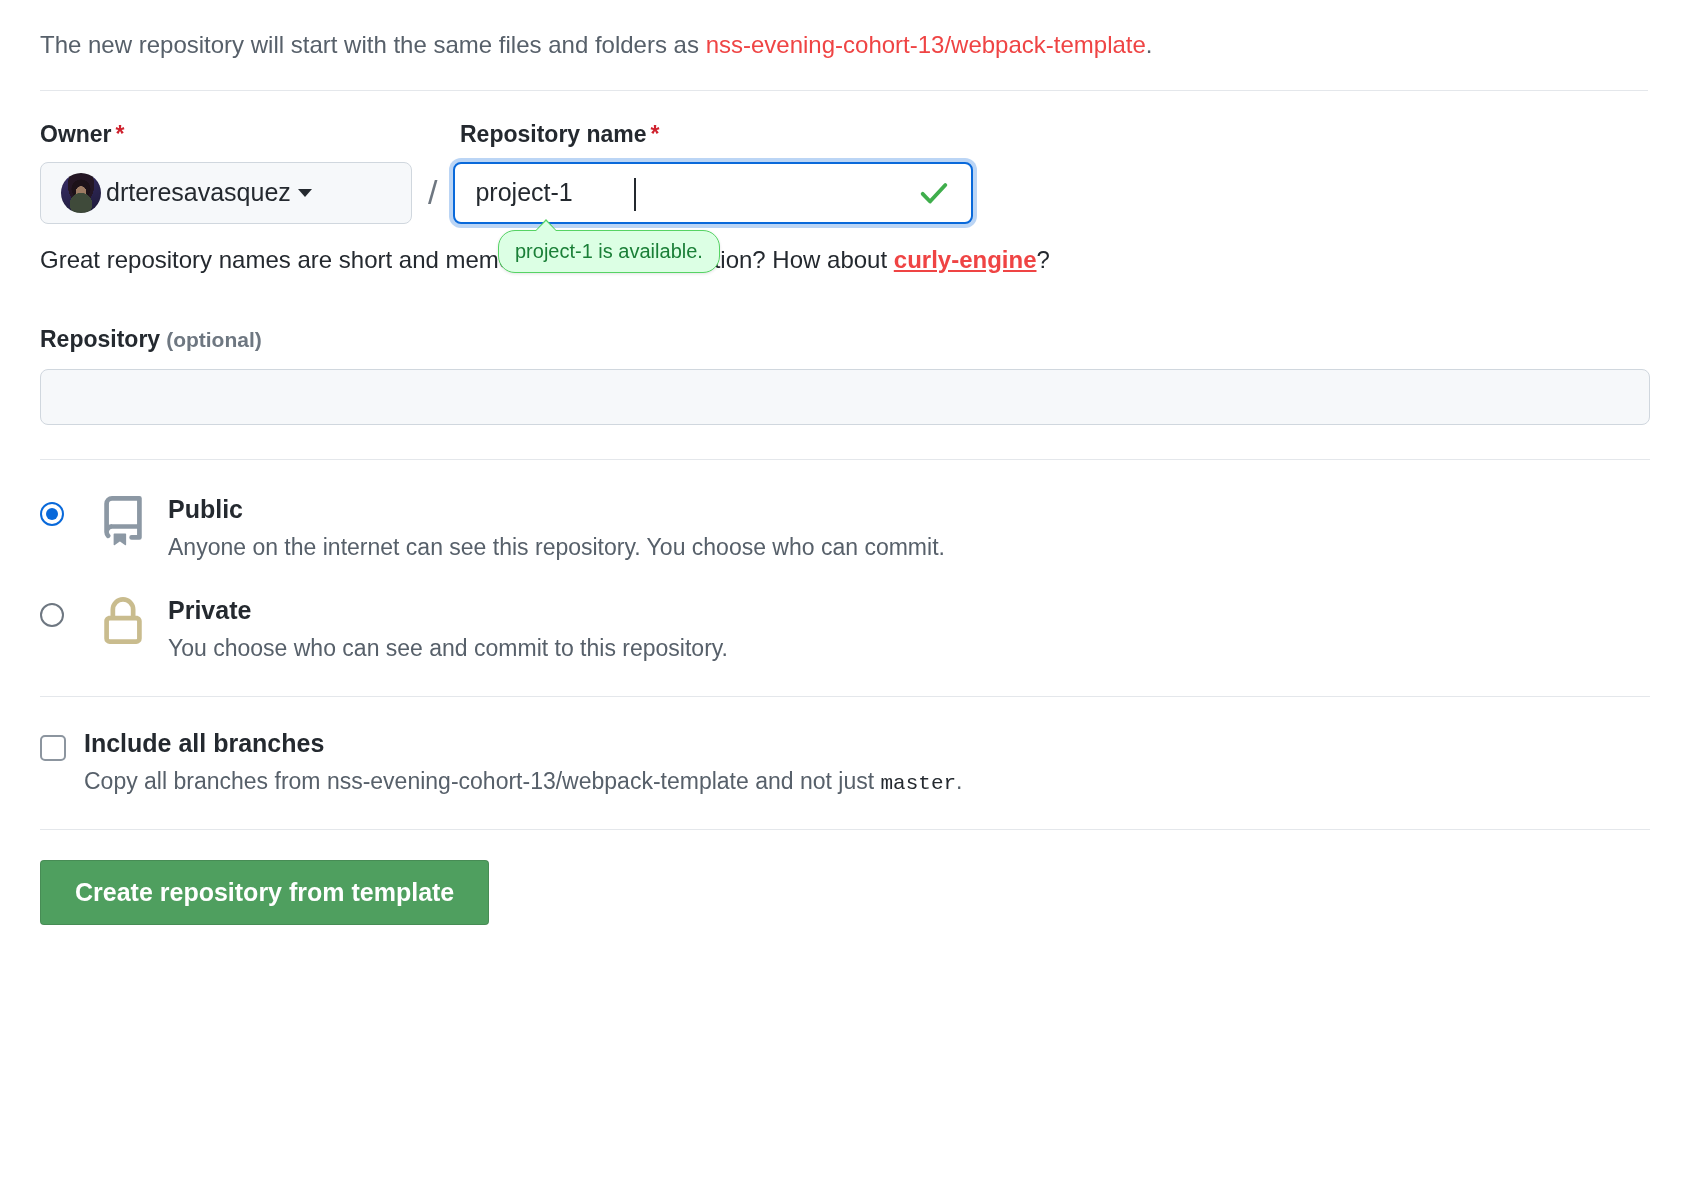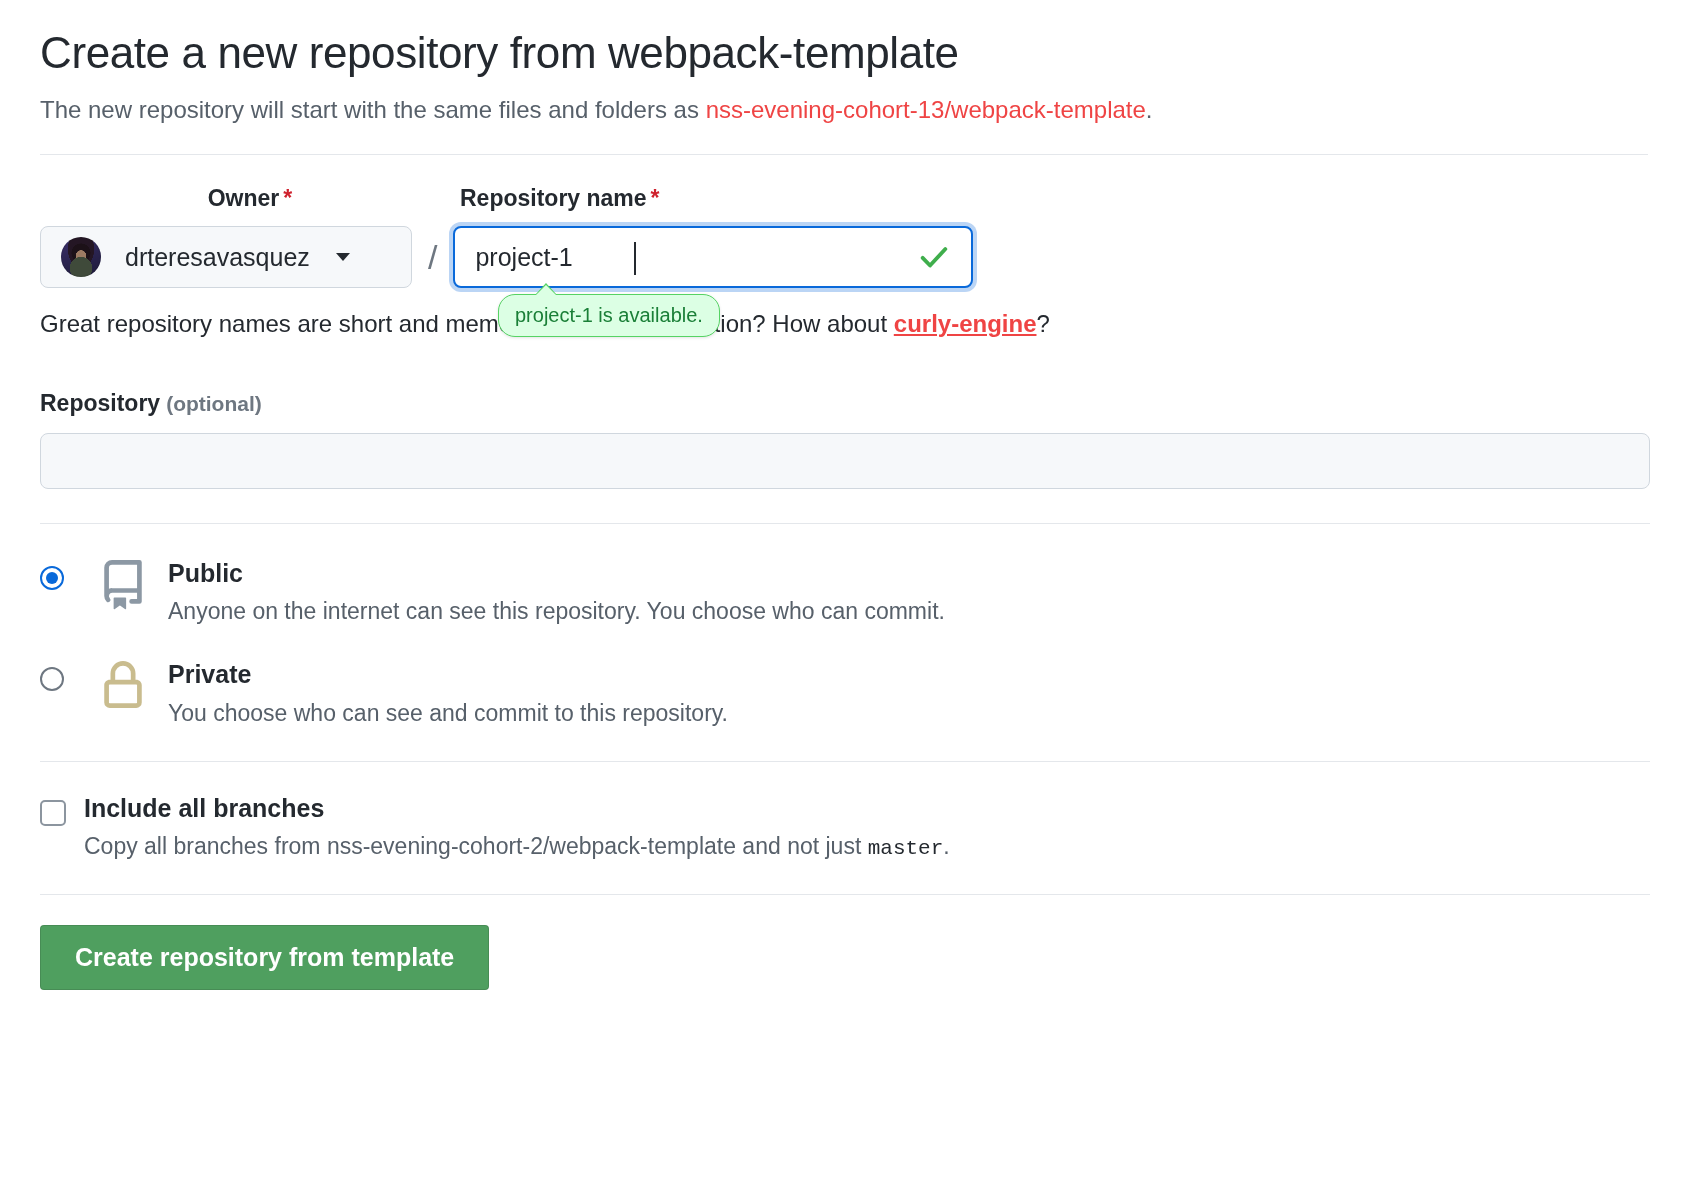--- a/index.html
+++ b/index.html
@@ -53,32 +53,32 @@
   .labels-row {
     display: flex;
     align-items: flex-end;
   }
   .label {
     font-size: 23px;
     font-weight: bold;
     color: #24292f;
   }
   .req { color: #cf222e; font-weight: bold; margin-left: 4px; }
-  .label-owner { width: 420px; text-align: center; }
+  .label-owner { width: 420px; }
   .label-repo { margin-left: 0; }
 
   .inputs-row {
     display: flex;
     align-items: center;
     margin-top: 14px;
   }
   .owner-select {
     display: flex;
     align-items: center;
-    gap: 24px;
+    gap: 5px;
     height: 62px;
     padding: 0 20px;
     border: 1px solid #d0d7de;
     border-radius: 8px;
     background: #f6f8fa;
     cursor: pointer;
     min-width: 372px;
   }
   .avatar {
     width: 40px;
@@ -316,21 +316,20 @@
     font-weight: bold;
     padding: 17px 34px;
     cursor: pointer;
   }
 </style>
 </head>
 <body>
 
 <div class="page">
 
-  <h1 class="page-title">Create a new repository from webpack-template</h1>
 
   <p class="subtitle">
     <span>The new repository will start with the same files and folders as </span><a class="link" href="#">nss-evening-cohort-13/webpack-template</a><span>.</span>
   </p>
 
   <hr class="rule">
 
   <div class="field-block">
     <div class="labels-row">
       <div class="label label-owner">
@@ -408,21 +407,21 @@
   </div>
 
   <div class="divider"></div>
 
   <div class="branch-block">
     <div class="branch-row">
       <span class="checkbox"></span>
       <div class="branch-texts">
         <div class="branch-title">Include all branches</div>
         <div class="branch-desc">
-          <span>Copy all branches from nss-evening-cohort-2/webpack-template and not just </span><span class="mono">master</span><span>.</span>
+          <span>Copy all branches from nss-evening-cohort-13/webpack-template and not just </span><span class="mono">master</span><span>.</span>
         </div>
       </div>
     </div>
   </div>
 
   <div class="divider"></div>
 
   <div class="submit-block">
     <button class="submit-btn">Create repository from template</button>
   </div>

